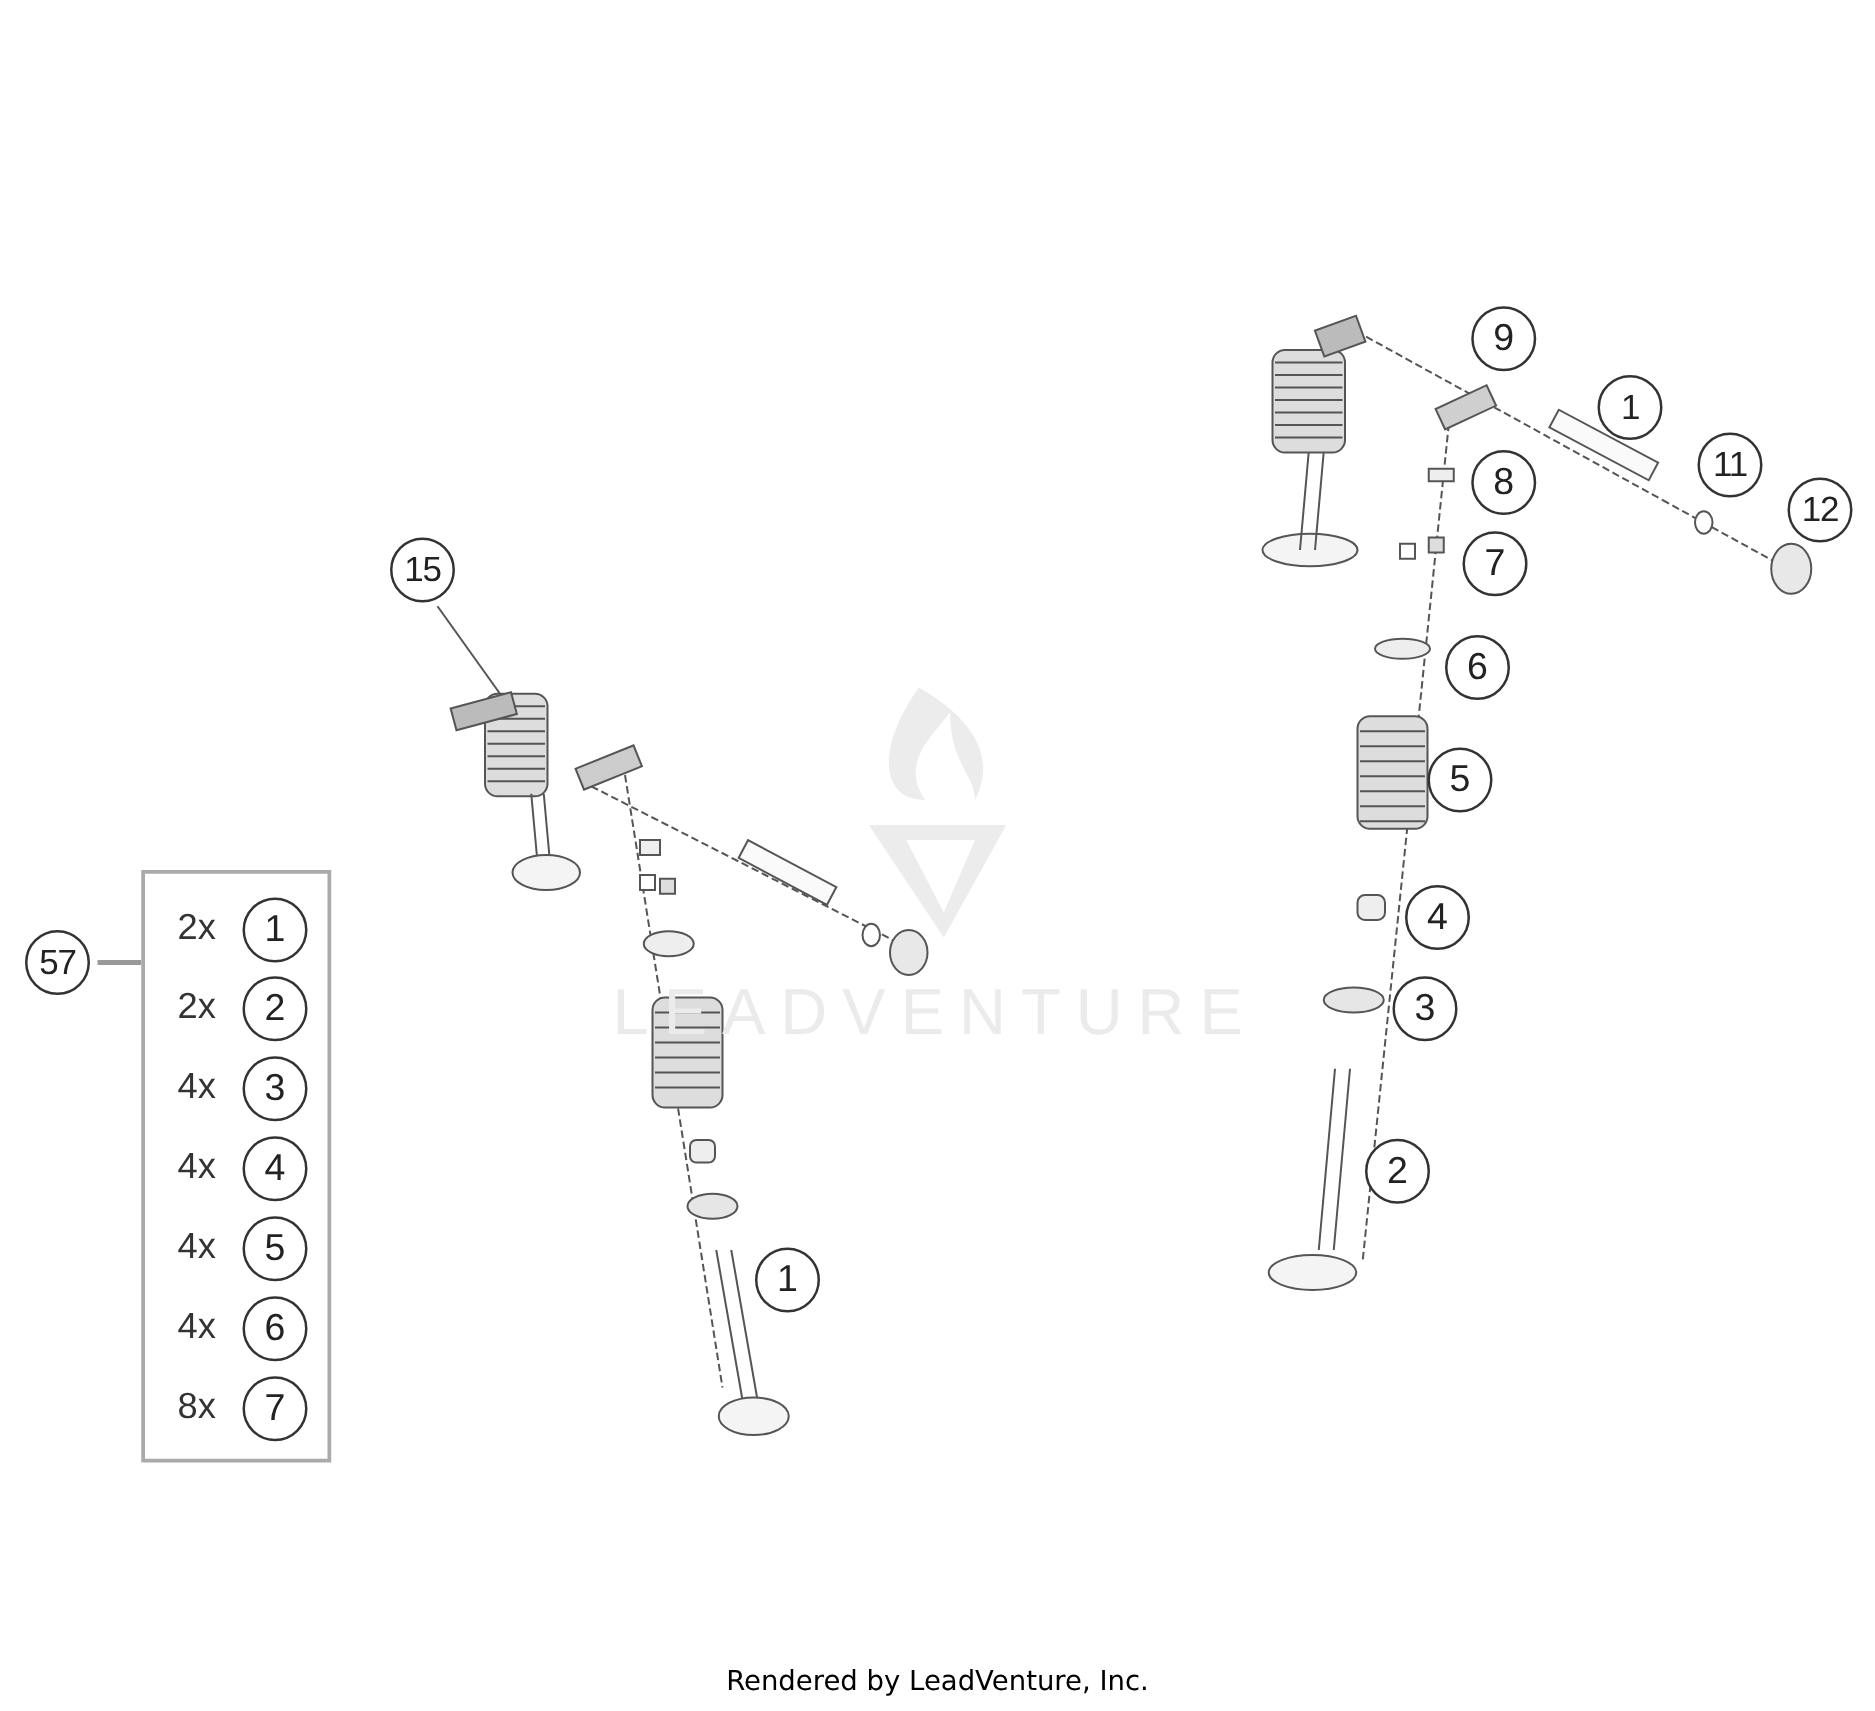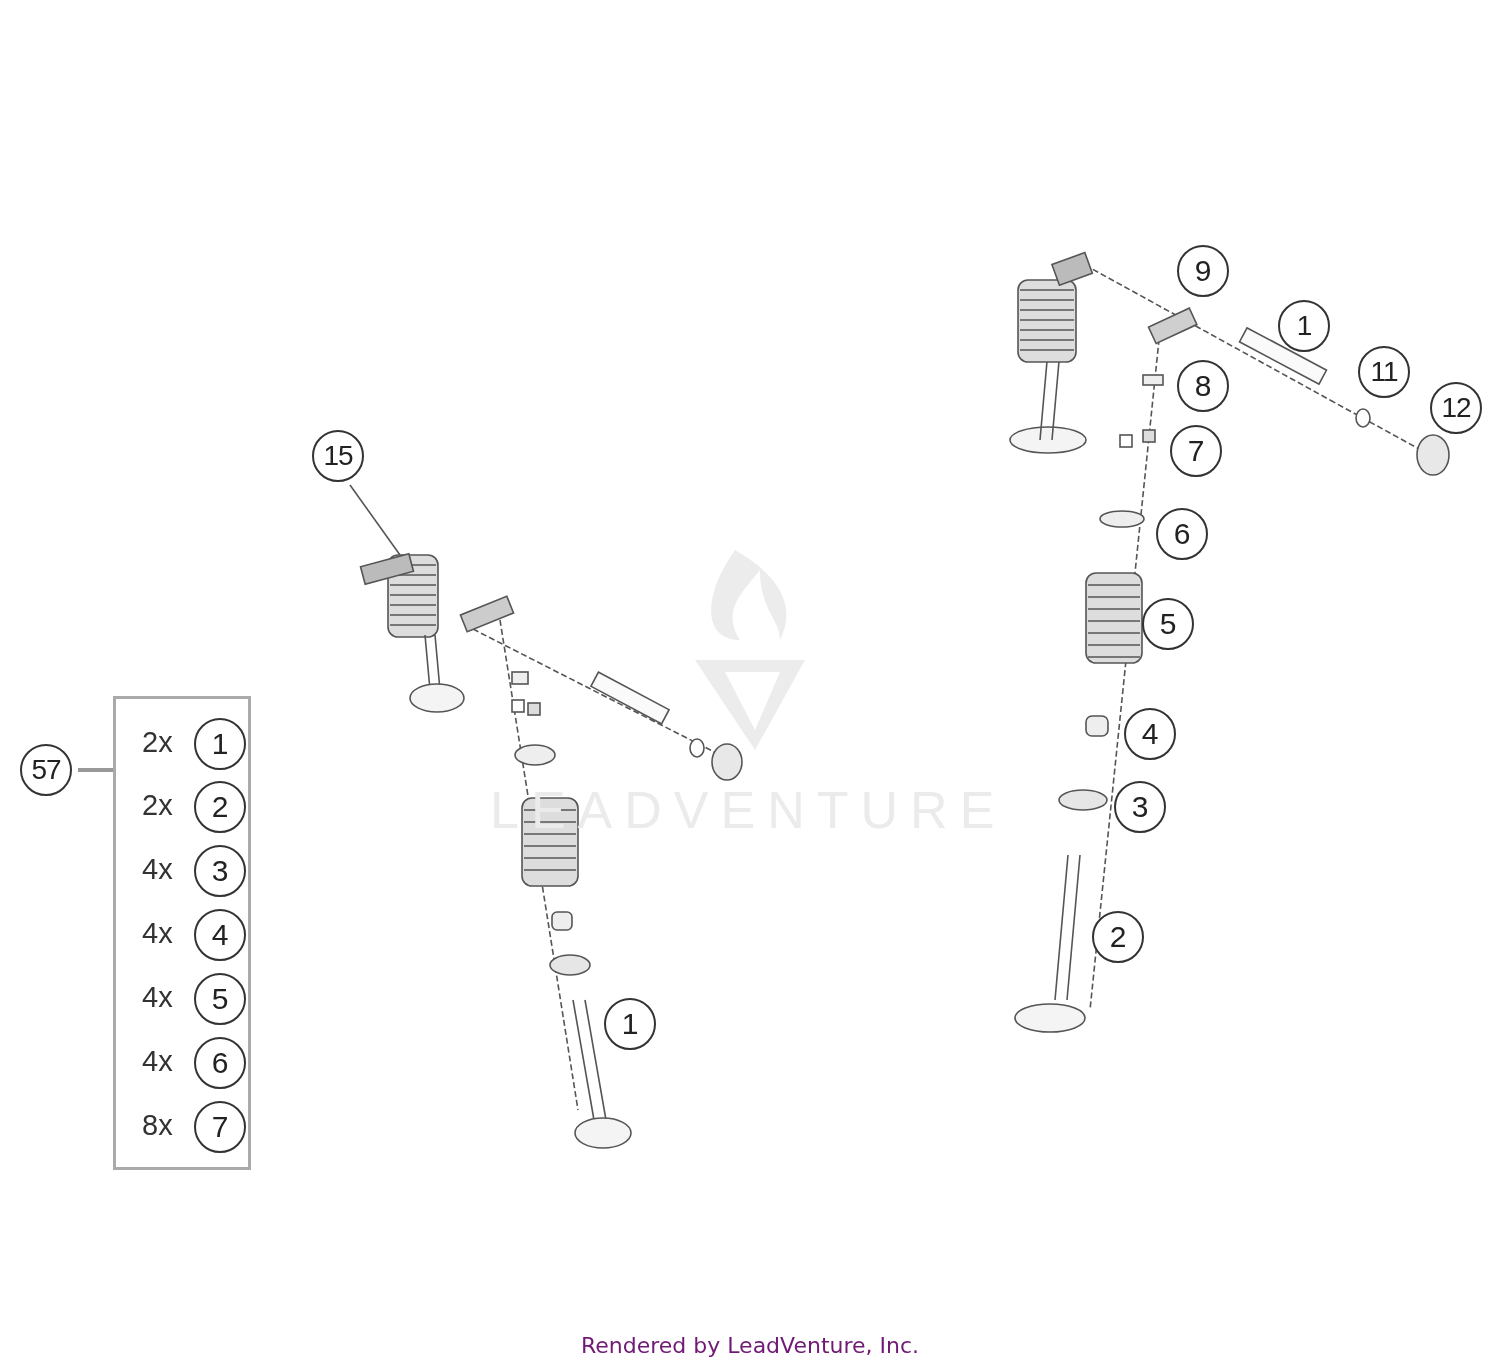--- a/index.html
+++ b/index.html
@@ -1,24 +1,24 @@
 <!DOCTYPE html>
 <html><head>
 <meta charset="utf-8">
 <style>
   html, body { margin:0; padding:0; background:#ffffff; }
   body { width:1500px; height:1369px; position:relative; overflow:hidden; font-family:"Liberation Sans", sans-serif; }
   .callout { position:absolute; width:52px; height:52px; border:2px solid #333; border-radius:50%; box-sizing:border-box;
     display:flex; align-items:center; justify-content:center; font-size:30px; color:#222; background:#fff; }
   .callout.wide { font-size:28px; letter-spacing:-1px; }
-  .kit-box { position:absolute; left:113px; top:696px; width:138px; height:474px; border:3px solid #aaa; box-sizing:border-box; }
+  .kit-box { position:absolute; left:113px; top:696px; width:152px; height:474px; border:3px solid #aaa; box-sizing:border-box; }
   .kit-row { position:absolute; left:0; width:100%; height:52px; }
   .kit-qty { position:absolute; left:26px; top:8px; font-size:29px; color:#333; }
   .kit-row .callout { left:78px; top:0; }
-  .footer { position:absolute; left:0; width:100%; top:1333px; text-align:center; font-family:"DejaVu Sans", sans-serif; font-size:22px; color:#701a75; }
+  .footer { position:absolute; left:0; width:100%; top:1333px; text-align:center; font-family:"DejaVu Sans", sans-serif; font-size:22px; color:#000000; }
   .watermark { position:absolute; left:490px; top:780px; font-size:52px; font-weight:normal; letter-spacing:12px; color:#ebebeb; }
   svg.art { position:absolute; left:0; top:0; }
 </style>
 </head>
 <body>
 
 <svg class="art" width="1500" height="1369">
 
   <g fill="#ececec">
     <path d="M735 550 C700 600 705 640 740 640 C720 610 745 590 760 570 C760 610 780 620 780 640 C800 600 770 570 735 550 Z"></path>

